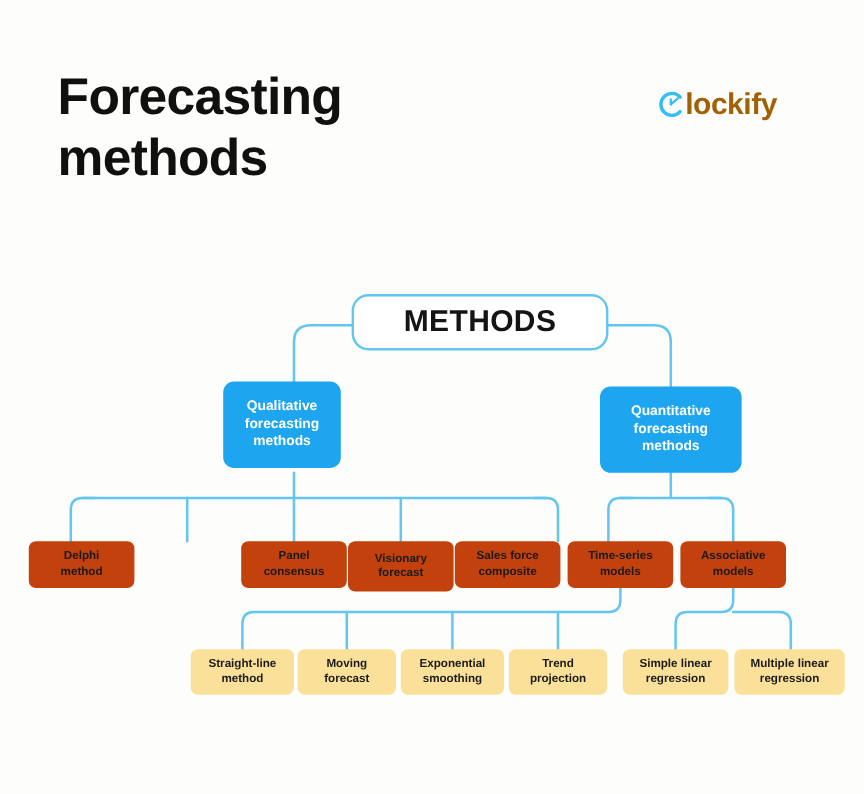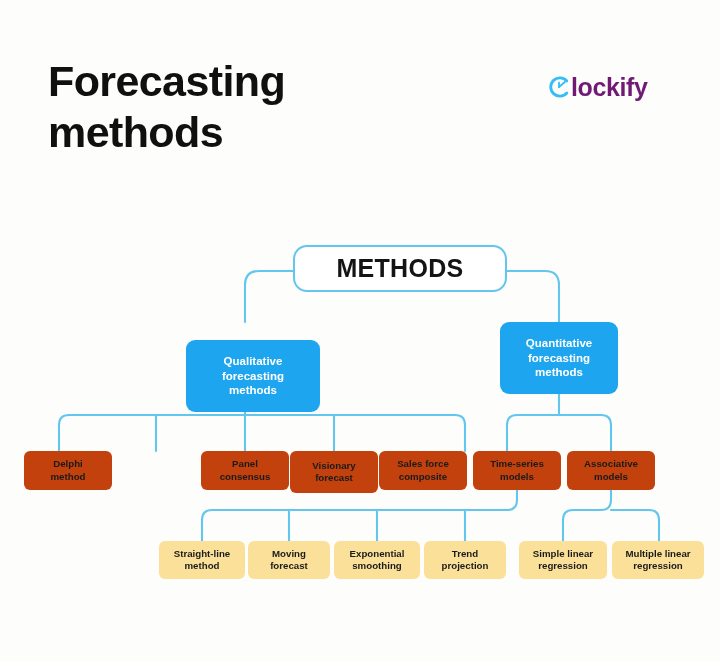--- a/index.html
+++ b/index.html
@@ -38,21 +38,21 @@
     left: 548px;
     top: 72px;
     display: flex;
     align-items: center;
     height: 30px;
   }
   #brand-mark { width: 22px; height: 22px; display: block; margin-right: 1px; }
   #brand-text {
     font-size: 25px;
     font-weight: bold;
-    color: #701a75;
+    color: #a16207;
     letter-spacing: -0.4px;
     line-height: 1;
   }
 
   
   #diagram {
     position: absolute;
     left: 0; top: 0;
     width: 720px;
     height: 662px;
@@ -153,21 +153,21 @@
         <path d="M377 510 L377 541"></path>
         <path d="M465 510 L465 541"></path>
 
         <path d="M611 490 L611 500 Q611 510 601 510 L573 510 Q563 510 563 520 L563 541"></path>
         <path d="M611 510 L649 510 Q659 510 659 520 L659 541"></path>
       </g>
     </svg>
 
     <div class="node node-root" style="left:293px; top:245px; width:214px; height:47px;">METHODS</div>
 
-    <div class="node node-primary" style="left:186px; top:340px; width:134px; height:72px;">Qualitative
+    <div class="node node-primary" style="left:186px; top:318px; width:98px; height:72px;">Qualitative
 forecasting
 methods</div>
 
     <div class="node node-primary" style="left:500px; top:322px; width:118px; height:72px;">Quantitative
 forecasting
 methods</div>
 
     <div class="node node-secondary" style="left:24px; top:451px; width:88px; height:39px;">Delphi
 method</div>
 

